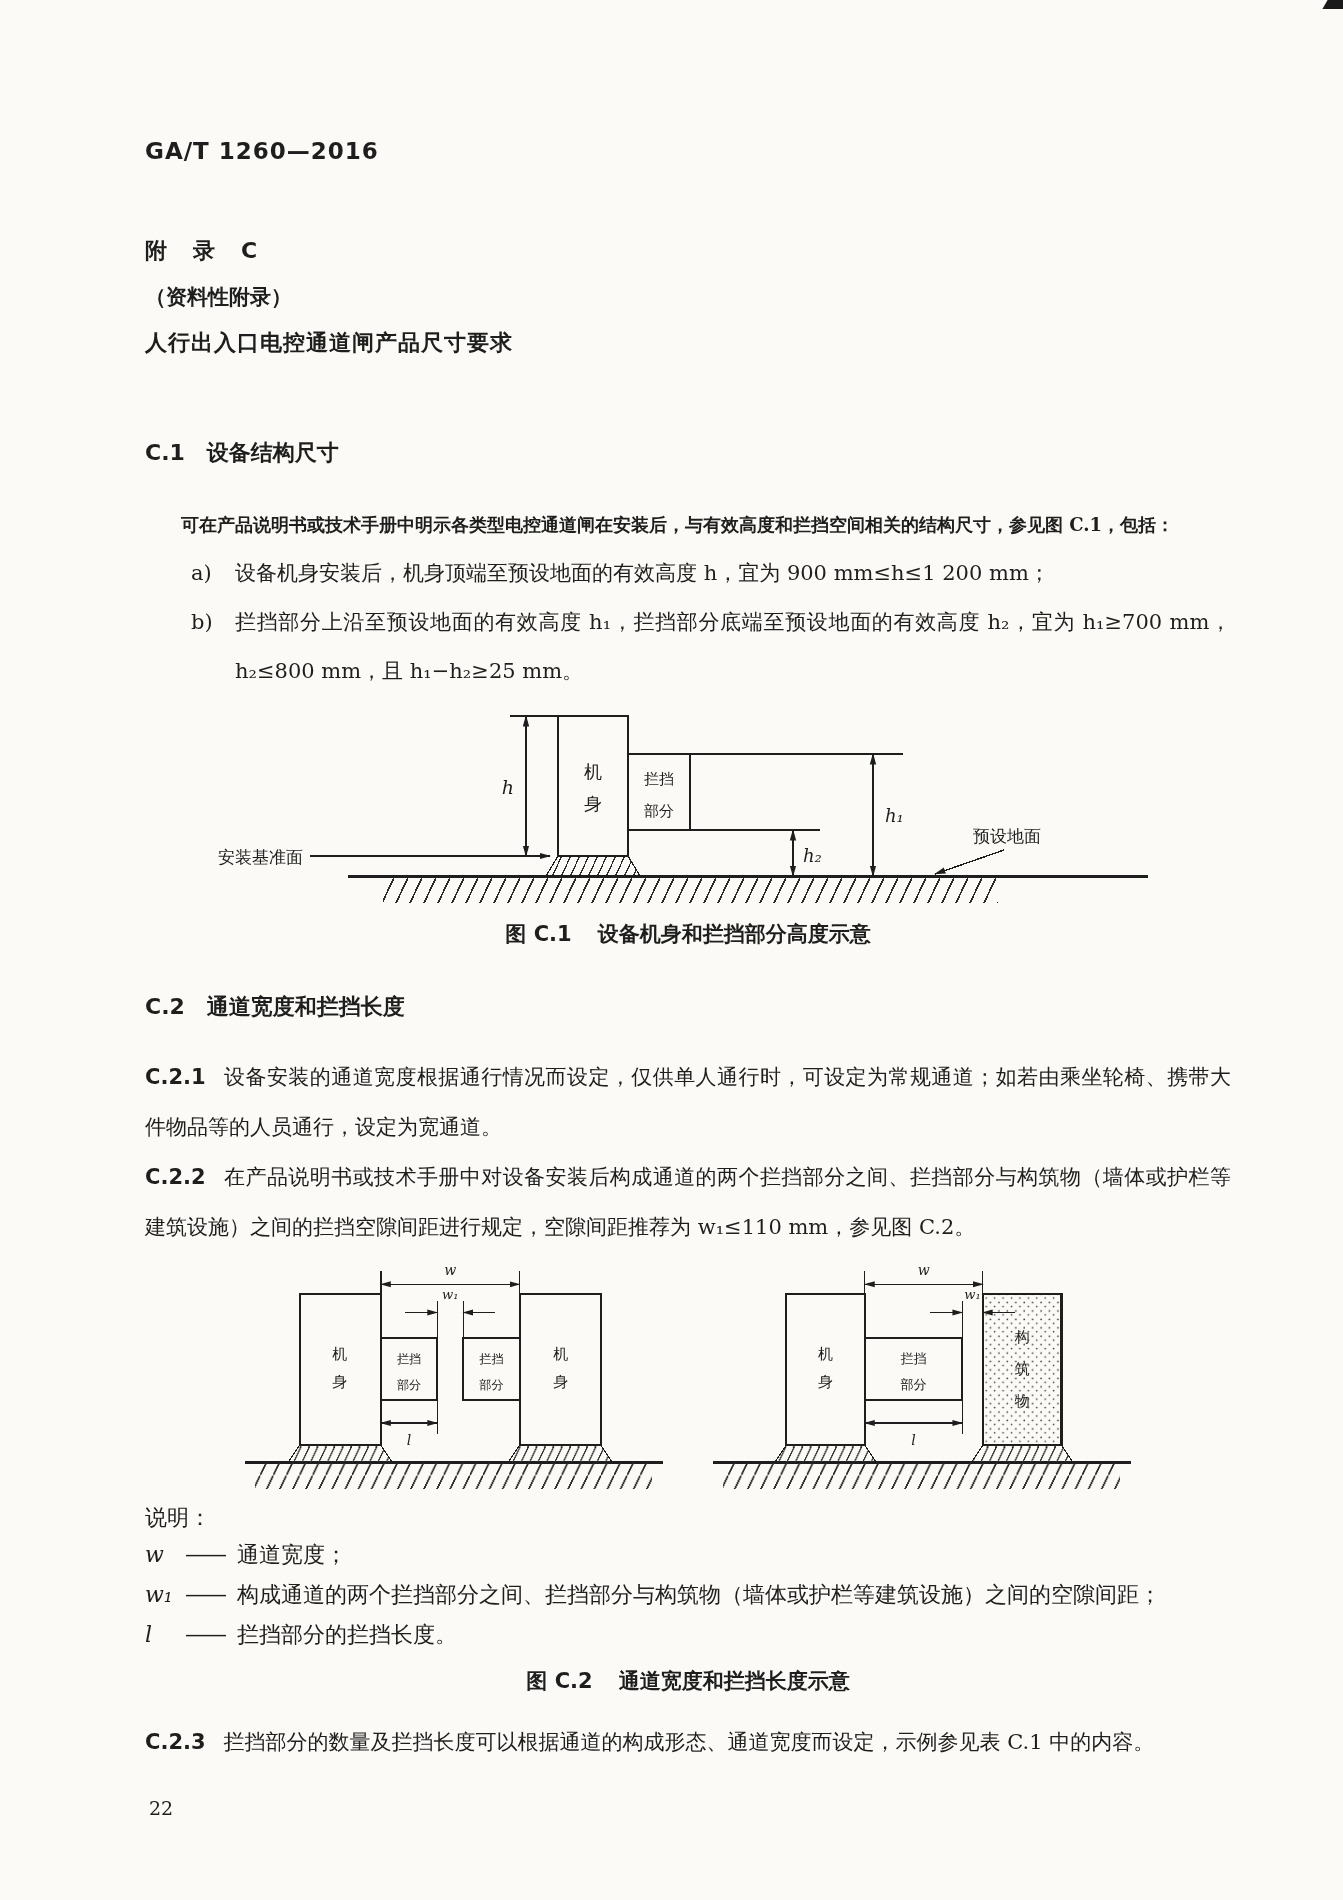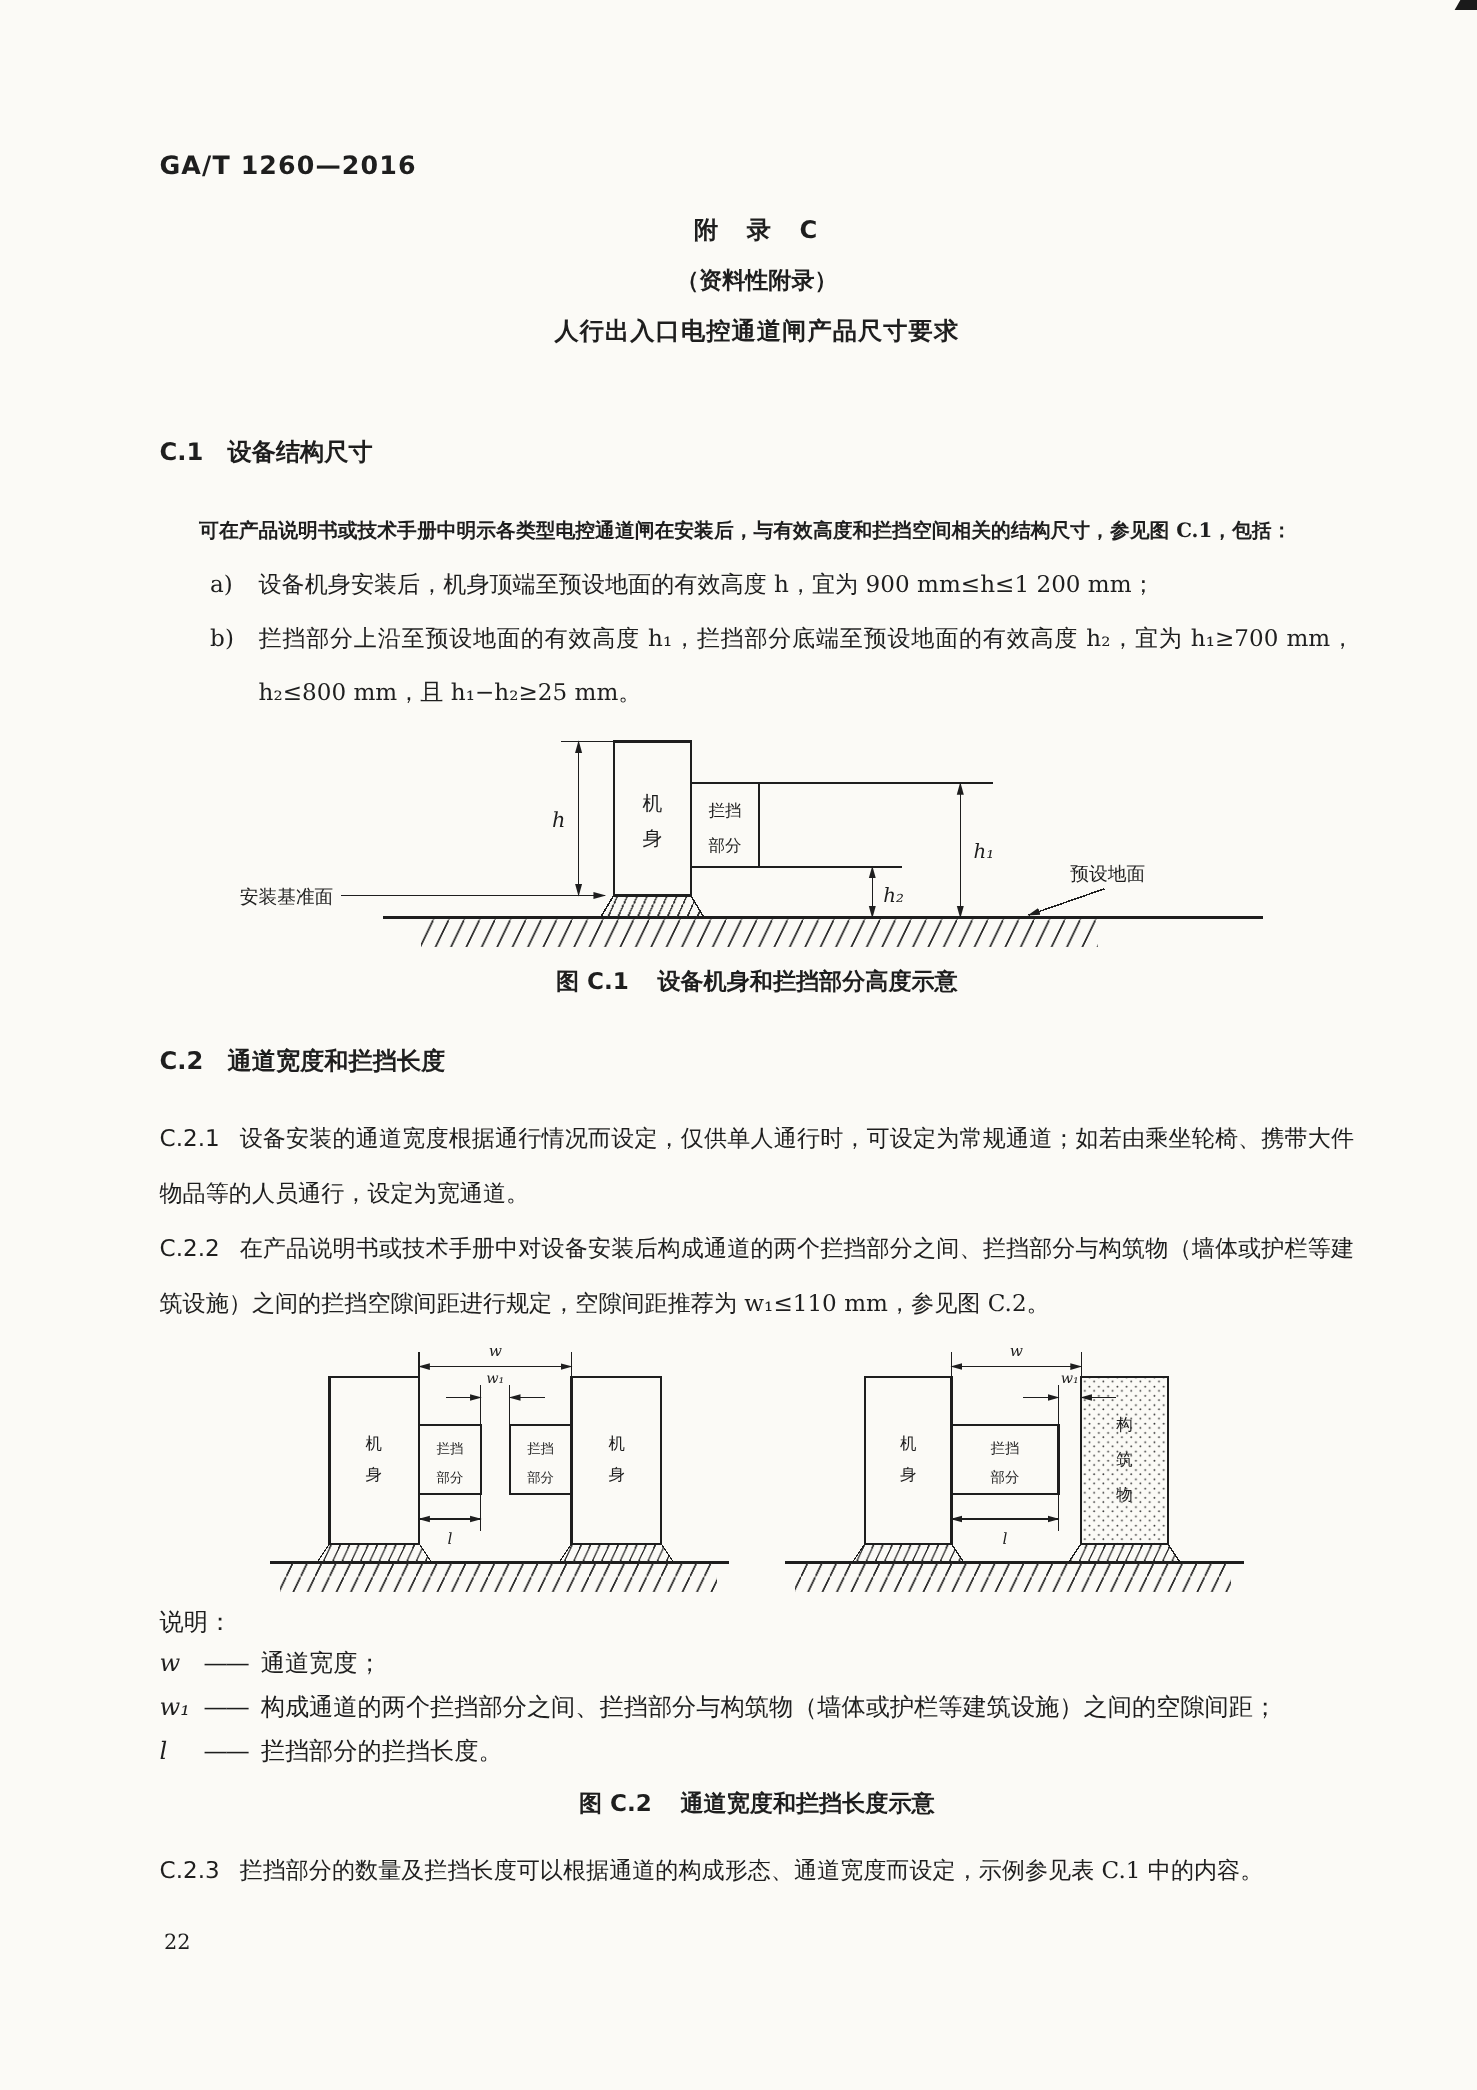--- a/index.html
+++ b/index.html
@@ -6,33 +6,33 @@
   .page{
     position:relative; width:1343px; height:1900px; margin:0 auto;
     background:#fbfaf6; color:#1e1e1e; overflow:hidden;
     font-family:"DejaVu Serif","Liberation Serif",serif;
   }
   .scan-mark{position:absolute; top:0; right:0; width:26px; height:9px; background:#1a1a1a;
     transform:skewX(-30deg) translateX(8px);}
   .content{padding:138px 112px 0 145px; width:1086px;}
   .std-code{font-family:"DejaVu Sans","Liberation Sans",sans-serif; font-weight:bold;
     font-size:23px; letter-spacing:1px;}
-  .appendix-head{margin-top:30px; text-align:center;
+  .appendix-head{margin-top:72px; 
     font-family:"DejaVu Sans","Liberation Sans",sans-serif; font-weight:bold;}
   .appendix-head .ap-title{font-size:22px; letter-spacing:2px;}
   .appendix-head .ap-sub{font-size:21px; margin-top:17px;}
   .appendix-head .ap-heading{font-size:22px; margin-top:17px; letter-spacing:1px;}
   .sec{margin:80px 0 0 0; font-family:"DejaVu Sans","Liberation Sans",sans-serif;
     font-weight:bold; font-size:22px;}
   .sec .sec-no{margin-right:22px;}
   .body-p{margin:32px 0 0 0; font-size:18px; line-height:49px; text-align:justify; text-indent:2em;font-weight:bold;}
   .item{position:relative; padding-left:90px; font-size:21px; line-height:49px; text-align:justify;}
   .item .lab{position:absolute; left:46px; top:0;}
   .clause{margin:30px 0 0 0; font-size:21px; line-height:50px; text-align:justify;}
-  .clause .cnum{font-family:"DejaVu Sans","Liberation Sans",sans-serif; font-weight:normal;
+  .clause .cnum{font-family:"DejaVu Sans","Liberation Sans",sans-serif; font-weight:bold;
     margin-right:18px;}
   .clause.tight{margin-top:0;}
   .fig-wrap{margin-top:8px; text-align:center;}
   .fig-row{display:flex; justify-content:center; gap:28px; margin-top:6px;}
   .fig-caption{margin-top:12px; text-align:center;
     font-family:"DejaVu Sans","Liberation Sans",sans-serif; font-weight:bold; font-size:21px;}
   .fig-caption .cap-text{margin-left:26px;}
   .legend{margin-top:4px; font-size:22px;}
   .legend-title{line-height:34px;}
   .legend-row{display:flex; line-height:40px;}

